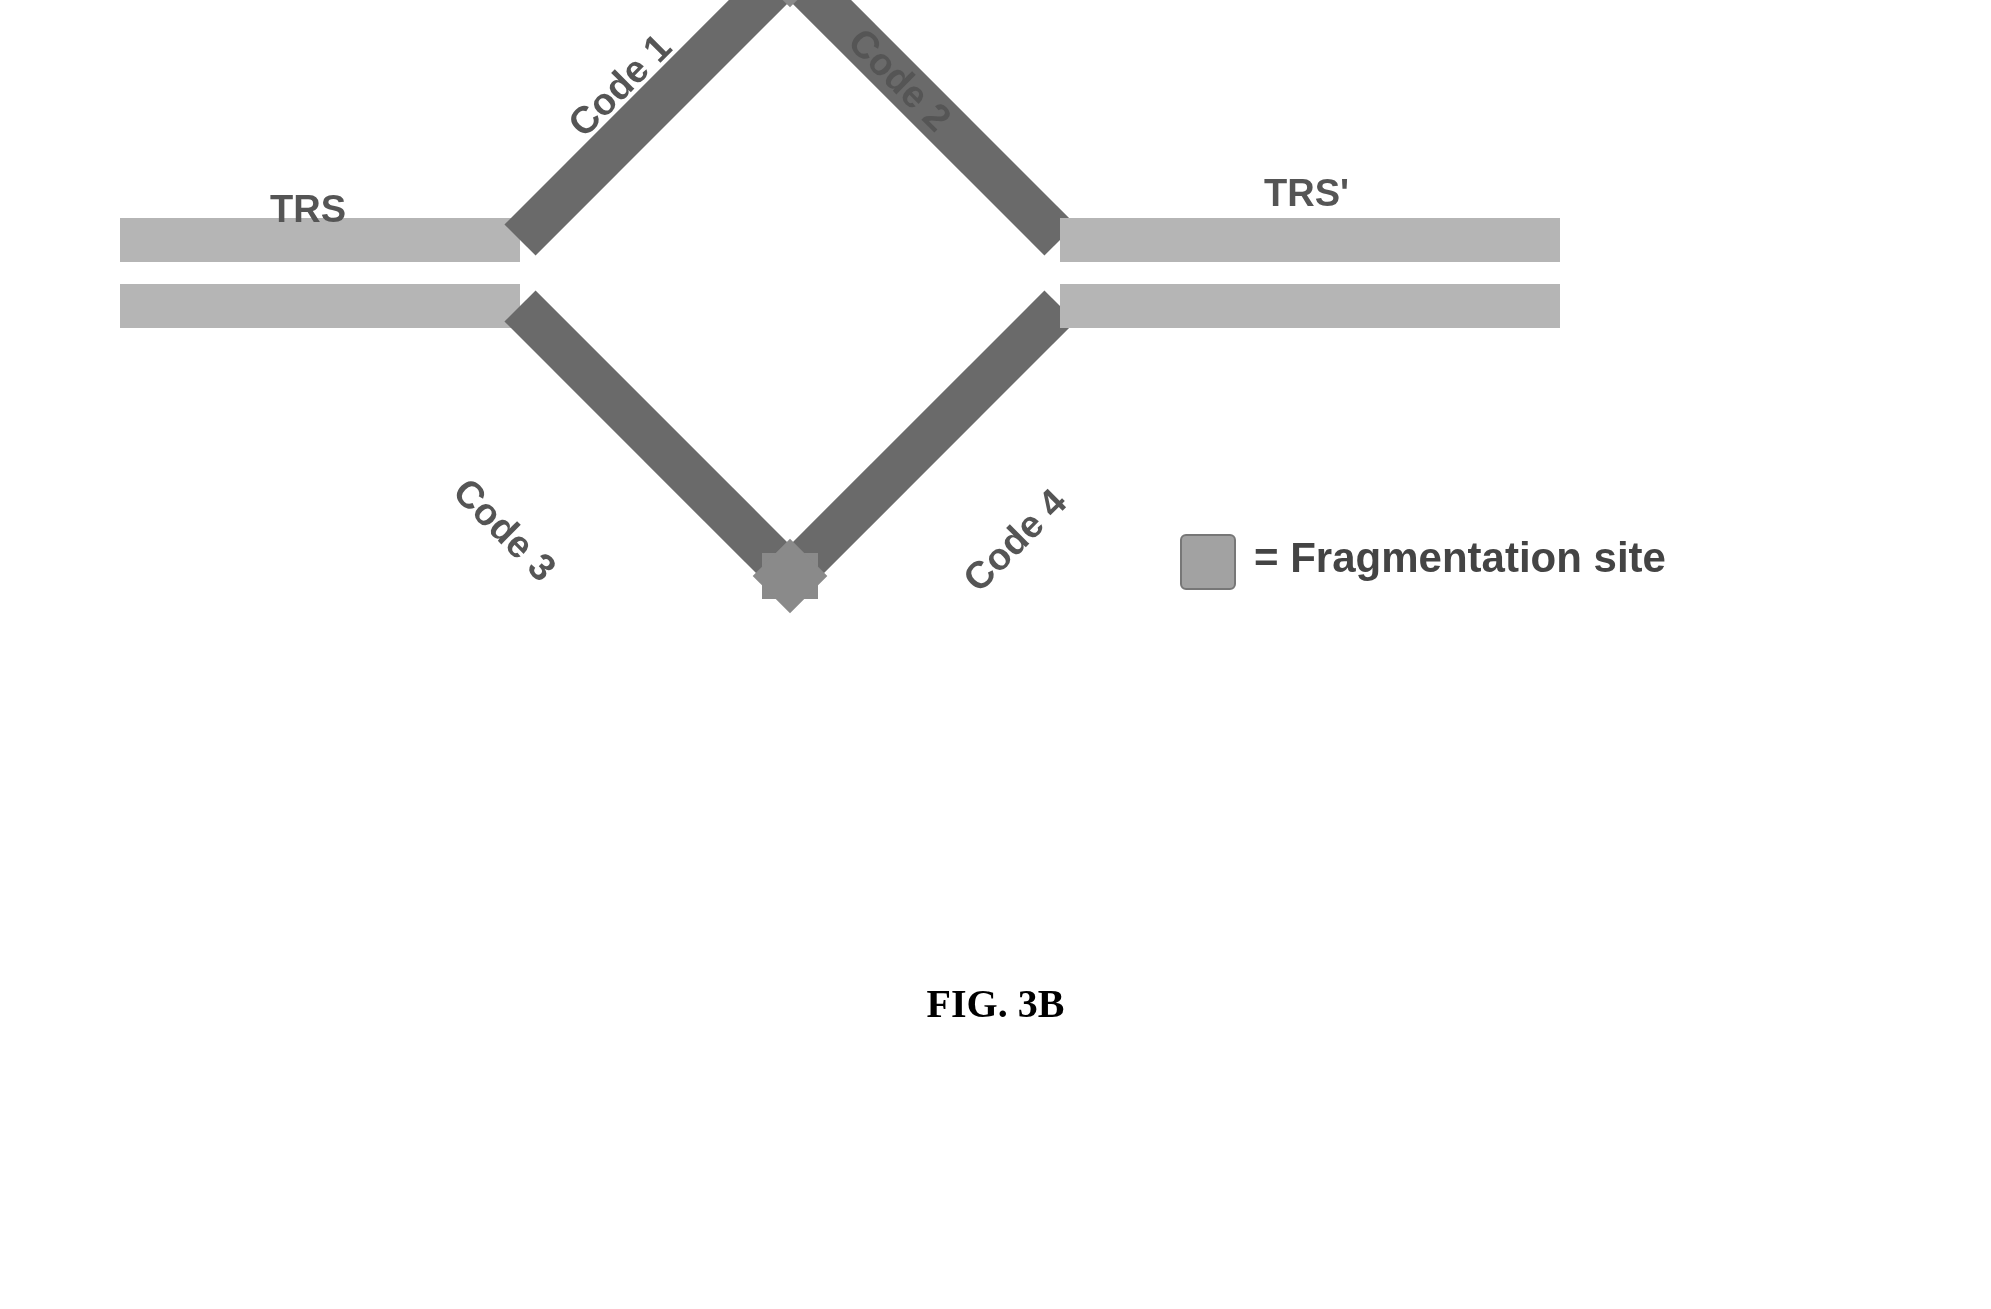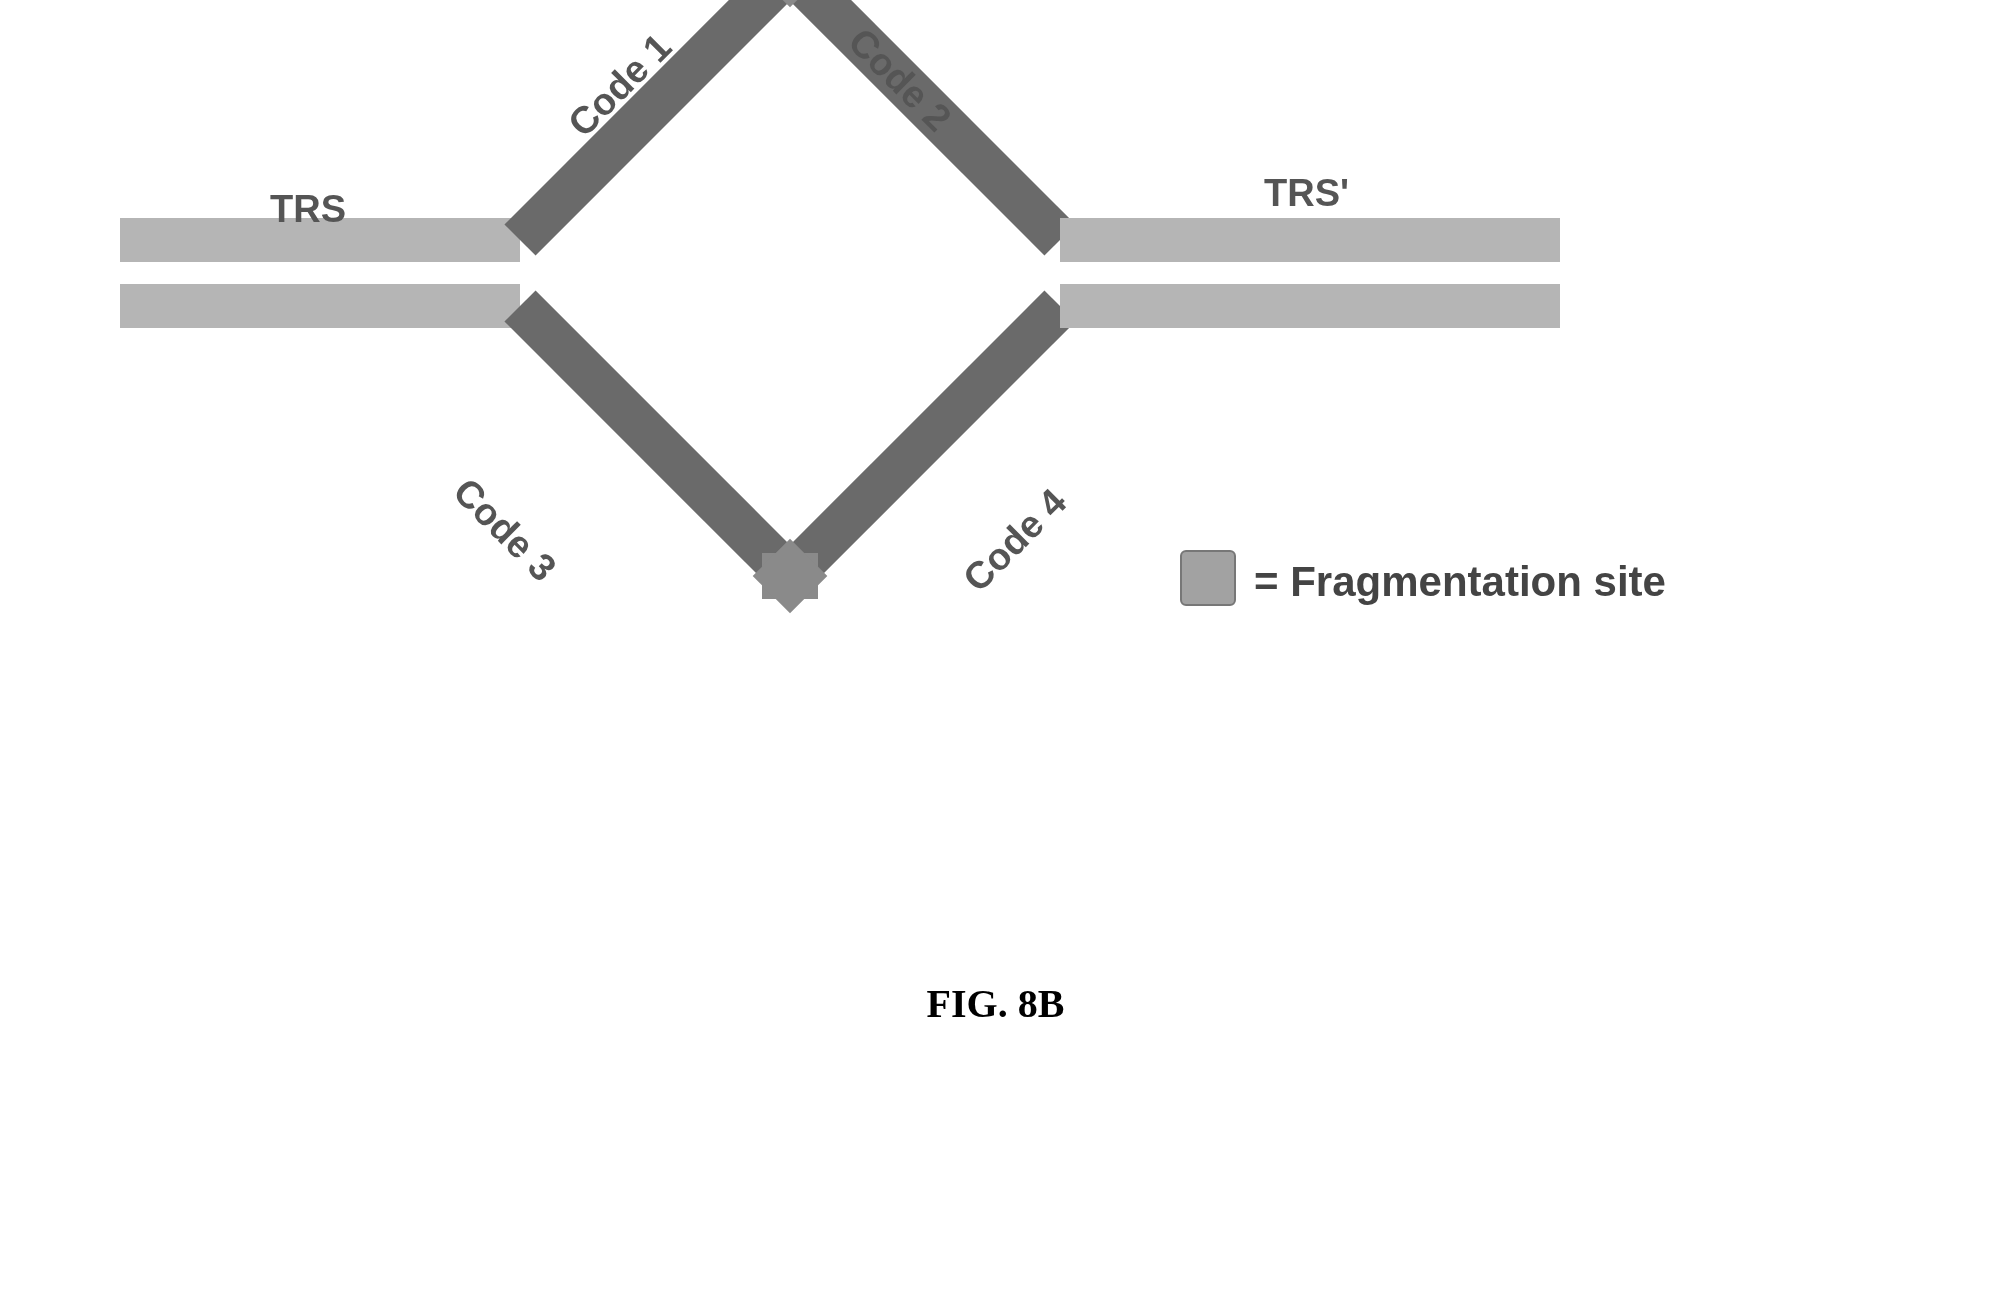--- a/index.html
+++ b/index.html
@@ -23,23 +23,23 @@
     top: 980px;
     transform: translateX(-50%);
     font-family: "Times New Roman", Times, serif;
     font-weight: bold;
     font-size: 40px;
     color: #000;
   }
   .legend {
     position: absolute;
     left: 1180px;
-    top: 550px;
+    top: 534px;
     display: flex;
-    align-items: flex-end;
+    align-items: flex-start;
     gap: 18px;
   }
   .legend-swatch {
     width: 52px;
     height: 52px;
     background: #a2a2a2;
     border: 2px solid #777;
     border-radius: 6px;
   }
   .legend-text {
@@ -85,14 +85,14 @@
 
   <div class="label" style="left:475px; top:470px; transform: rotate(45deg); transform-origin:left top;">Code 3</div>
 
   <div class="label" style="left:955px; top:570px; transform: rotate(-45deg); transform-origin:left top;">Code 4</div>
 
   <div class="legend">
     <div class="legend-swatch"></div>
     <div class="legend-text">= Fragmentation site</div>
   </div>
 
-  <div class="fig-caption">FIG. 8B</div>
+  <div class="fig-caption">FIG. 3B</div>
 </div>
 
 </body></html>

